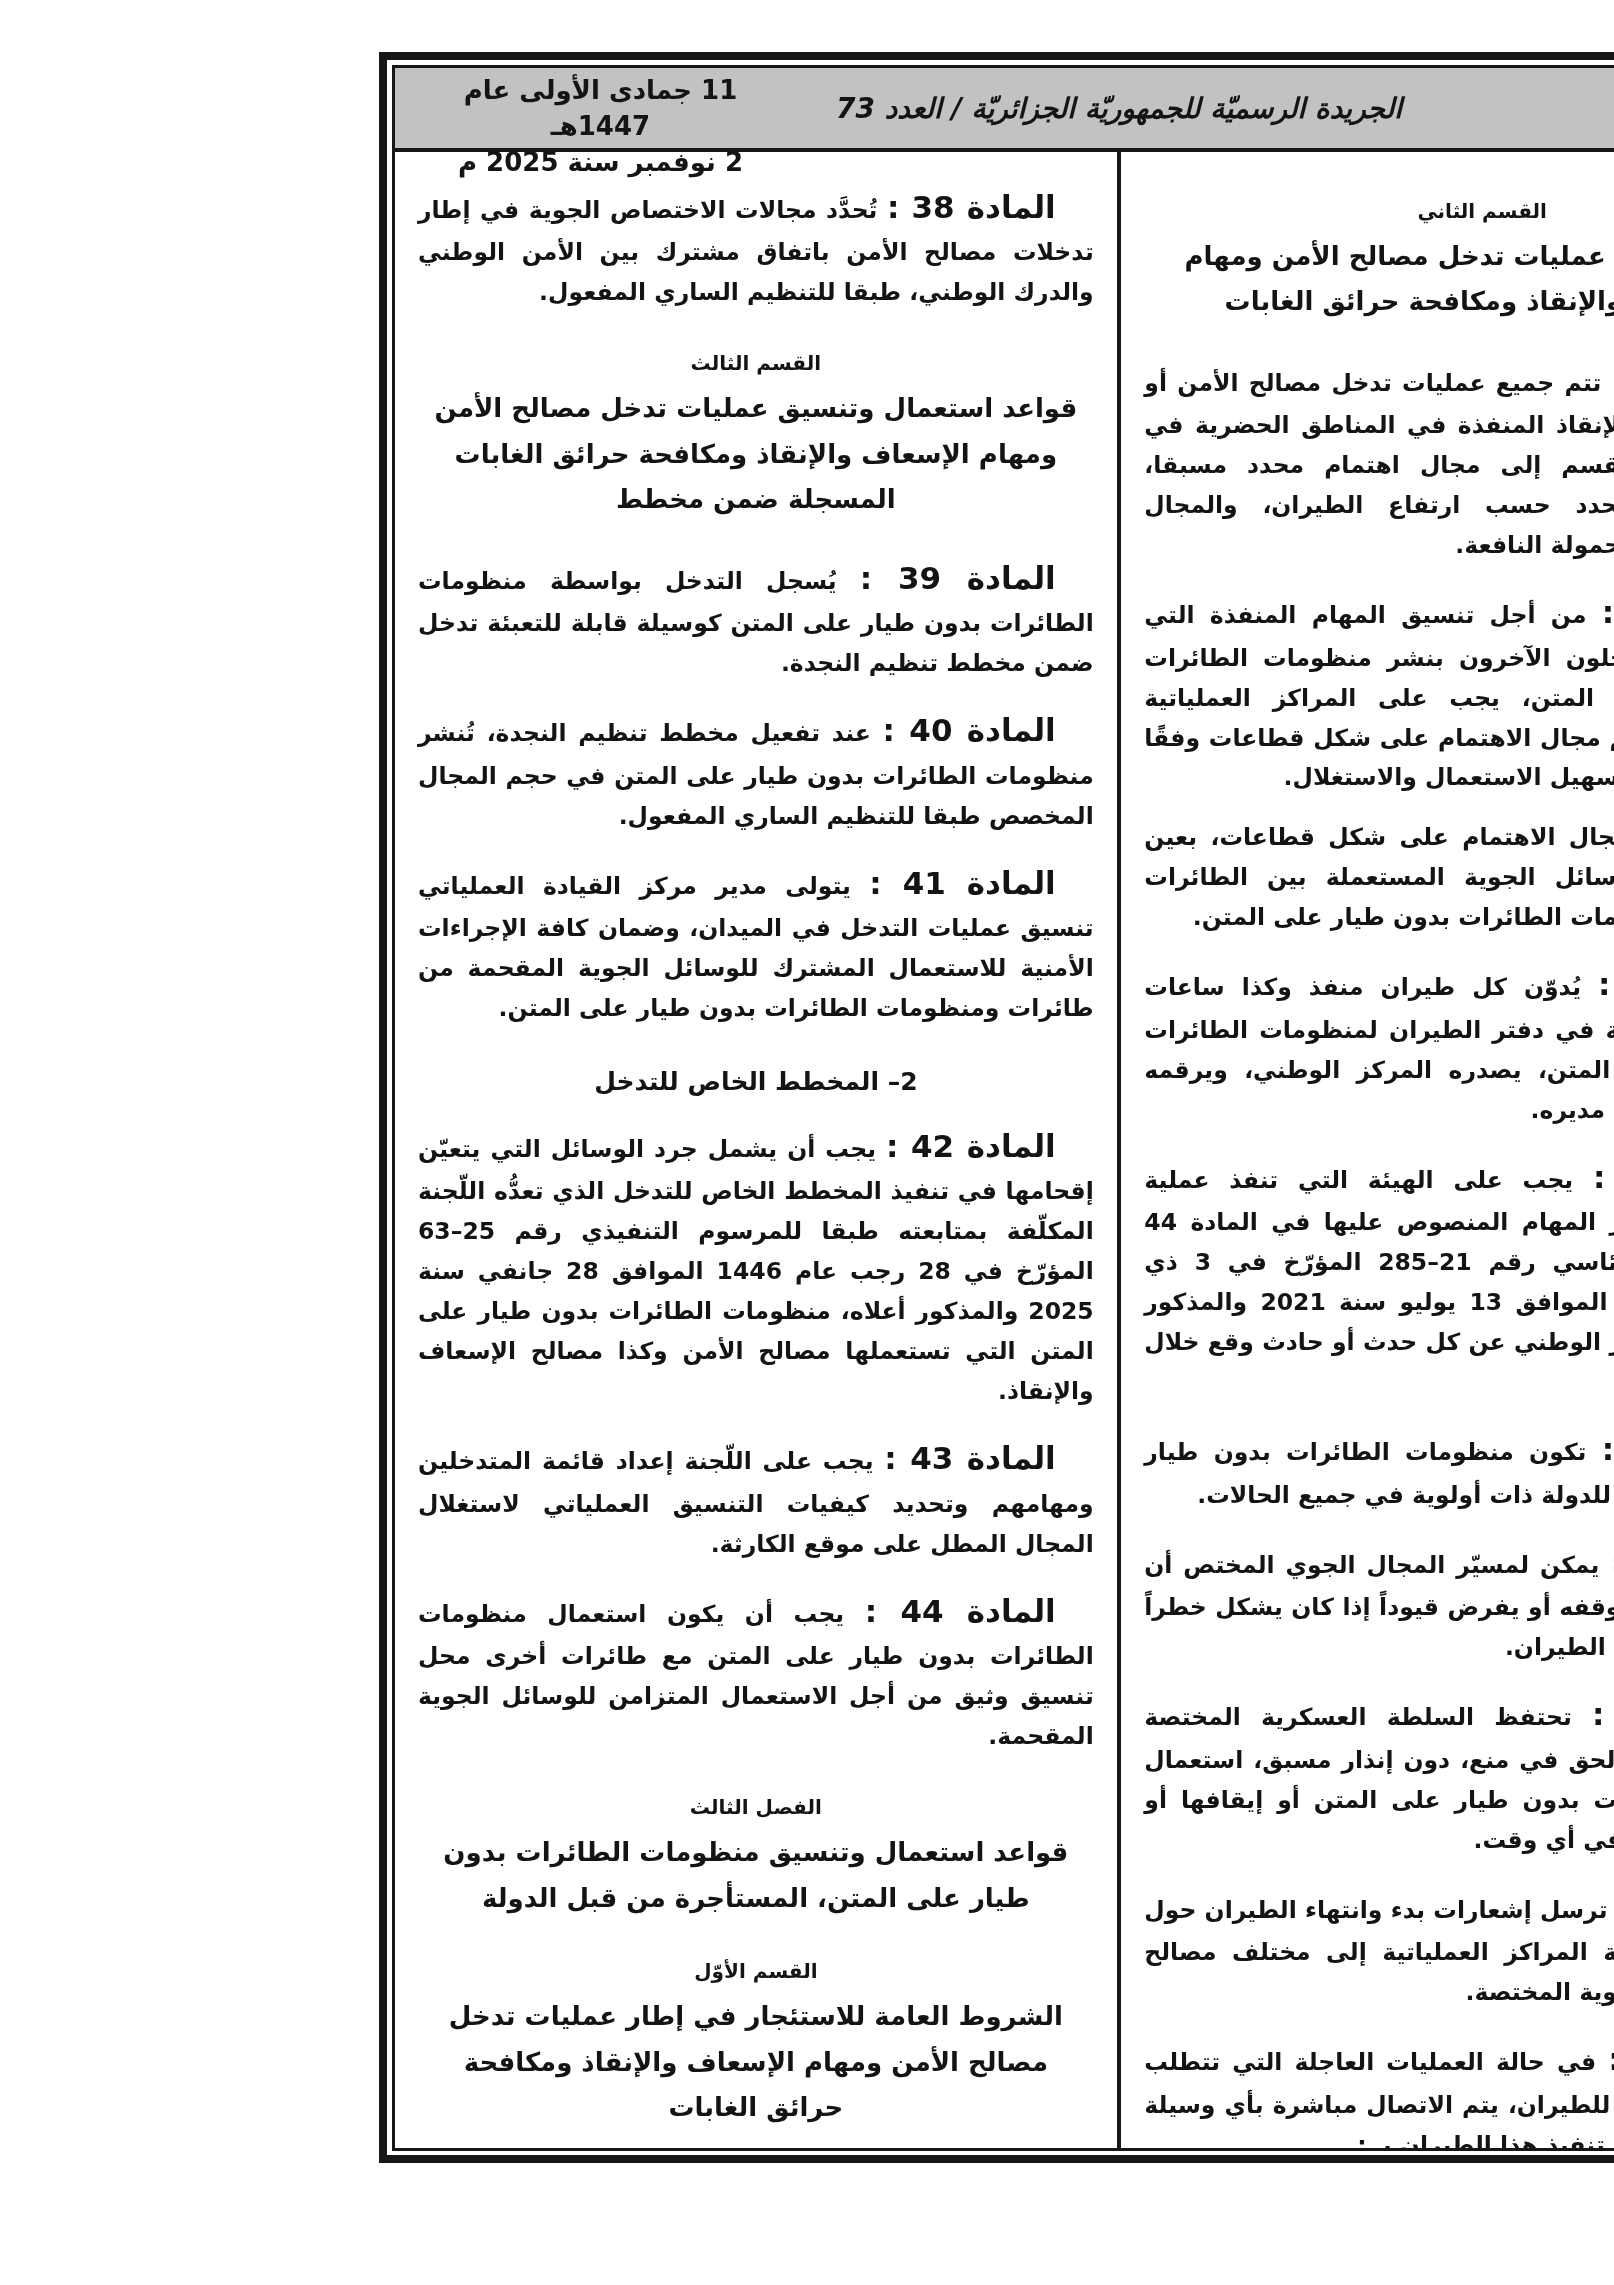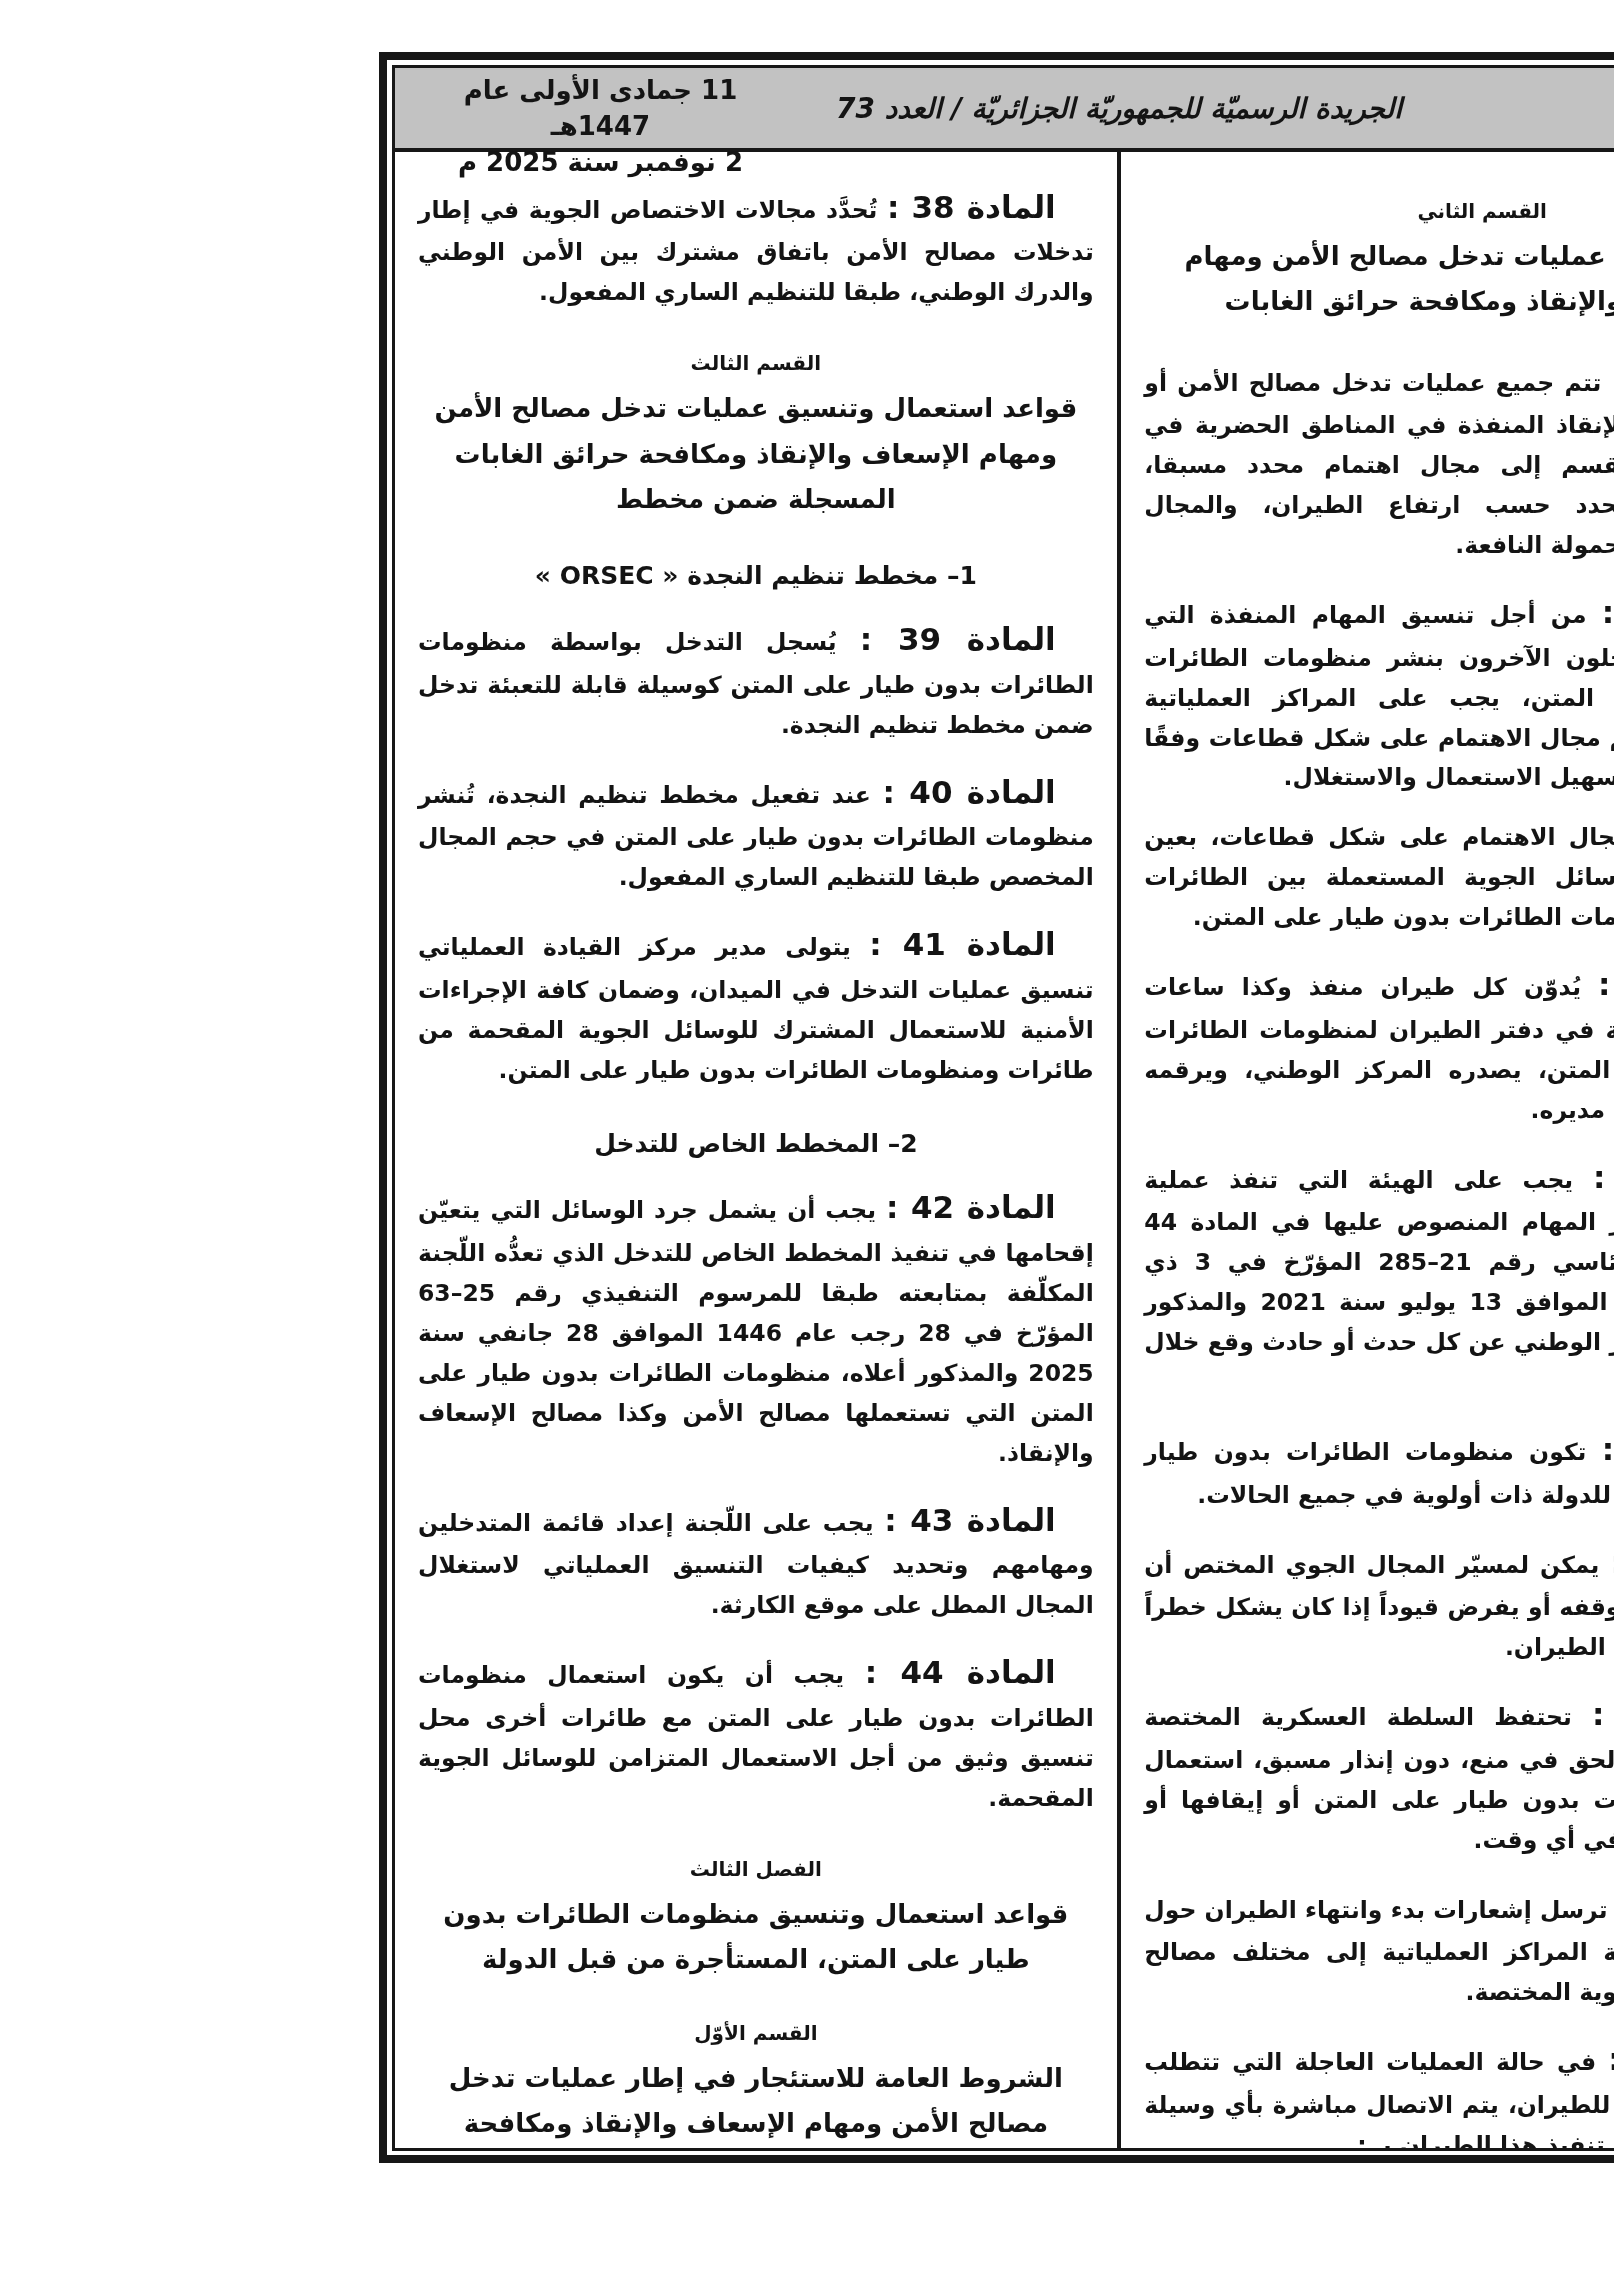--- a/index.html
+++ b/index.html
@@ -116,21 +116,20 @@
             <p class="article"><span class="art-label">المادة 35 :</span> <span>تحتفظ السلطة العسكرية المختصة إقليميا، حصريا، بالحق في منع، دون إنذار مسبق، استعمال منظومات الطائرات بدون طيار على المتن أو إيقافها أو فرض قيود عليها في أي وقت.</span></p>
             <p class="article"><span class="art-label">المادة 36 :</span> <span>ترسل إشعارات بدء وانتهاء الطيران حول المطارات بواسطة المراكز العملياتية إلى مختلف مصالح مراقبة الحركة الجوية المختصة.</span></p>
             <p class="article"><span class="art-label">المادة 37 :</span> <span>في حالة العمليات العاجلة التي تتطلب تراخيص استثنائية للطيران، يتم الاتصال مباشرة بأي وسيلة قبل 30 دقيقة من تنفيذ هذا الطيران بـ :</span></p>
             <p class="list-item">– المركز الوطني،</p>
           </div>
         <div class="divider"></div>
         <div class="column">
             <p class="article"><span class="art-label">المادة 38 :</span> <span>تُحدَّد مجالات الاختصاص الجوية في إطار تدخلات مصالح الأمن باتفاق مشترك بين الأمن الوطني والدرك الوطني، طبقا للتنظيم الساري المفعول.</span></p>
             <h3 class="section-heading">القسم الثالث</h3>
             <h4 class="subtitle-heading">قواعد استعمال وتنسيق عمليات تدخل مصالح الأمن ومهام الإسعاف والإنقاذ ومكافحة حرائق الغابات المسجلة ضمن مخطط</h4>
-            <h4 class="numbered-heading">1– مخطط تنظيم النجدة « ORSEC »</h4>
             <p class="article"><span class="art-label">المادة 39 :</span> <span>يُسجل التدخل بواسطة منظومات الطائرات بدون طيار على المتن كوسيلة قابلة للتعبئة تدخل ضمن مخطط تنظيم النجدة.</span></p>
             <p class="article"><span class="art-label">المادة 40 :</span> <span>عند تفعيل مخطط تنظيم النجدة، تُنشر منظومات الطائرات بدون طيار على المتن في حجم المجال المخصص طبقا للتنظيم الساري المفعول.</span></p>
             <p class="article"><span class="art-label">المادة 41 :</span> <span>يتولى مدير مركز القيادة العملياتي تنسيق عمليات التدخل في الميدان، وضمان كافة الإجراءات الأمنية للاستعمال المشترك للوسائل الجوية المقحمة من طائرات ومنظومات الطائرات بدون طيار على المتن.</span></p>
             <h4 class="numbered-heading">2– المخطط الخاص للتدخل</h4>
             <p class="article"><span class="art-label">المادة 42 :</span> <span>يجب أن يشمل جرد الوسائل التي يتعيّن إقحامها في تنفيذ المخطط الخاص للتدخل الذي تعدُّه اللّجنة المكلّفة بمتابعته طبقا للمرسوم التنفيذي رقم 25–63 المؤرّخ في 28 رجب عام 1446 الموافق 28 جانفي سنة 2025 والمذكور أعلاه، منظومات الطائرات بدون طيار على المتن التي تستعملها مصالح الأمن وكذا مصالح الإسعاف والإنقاذ.</span></p>
             <p class="article"><span class="art-label">المادة 43 :</span> <span>يجب على اللّجنة إعداد قائمة المتدخلين ومهامهم وتحديد كيفيات التنسيق العملياتي لاستغلال المجال المطل على موقع الكارثة.</span></p>
             <p class="article"><span class="art-label">المادة 44 :</span> <span>يجب أن يكون استعمال منظومات الطائرات بدون طيار على المتن مع طائرات أخرى محل تنسيق وثيق من أجل الاستعمال المتزامن للوسائل الجوية المقحمة.</span></p>
             <h3 class="section-heading">الفصل الثالث</h3>
             <h4 class="subtitle-heading">قواعد استعمال وتنسيق منظومات الطائرات بدون طيار على المتن، المستأجرة من قبل الدولة</h4>
             <h3 class="section-heading">القسم الأوّل</h3>

